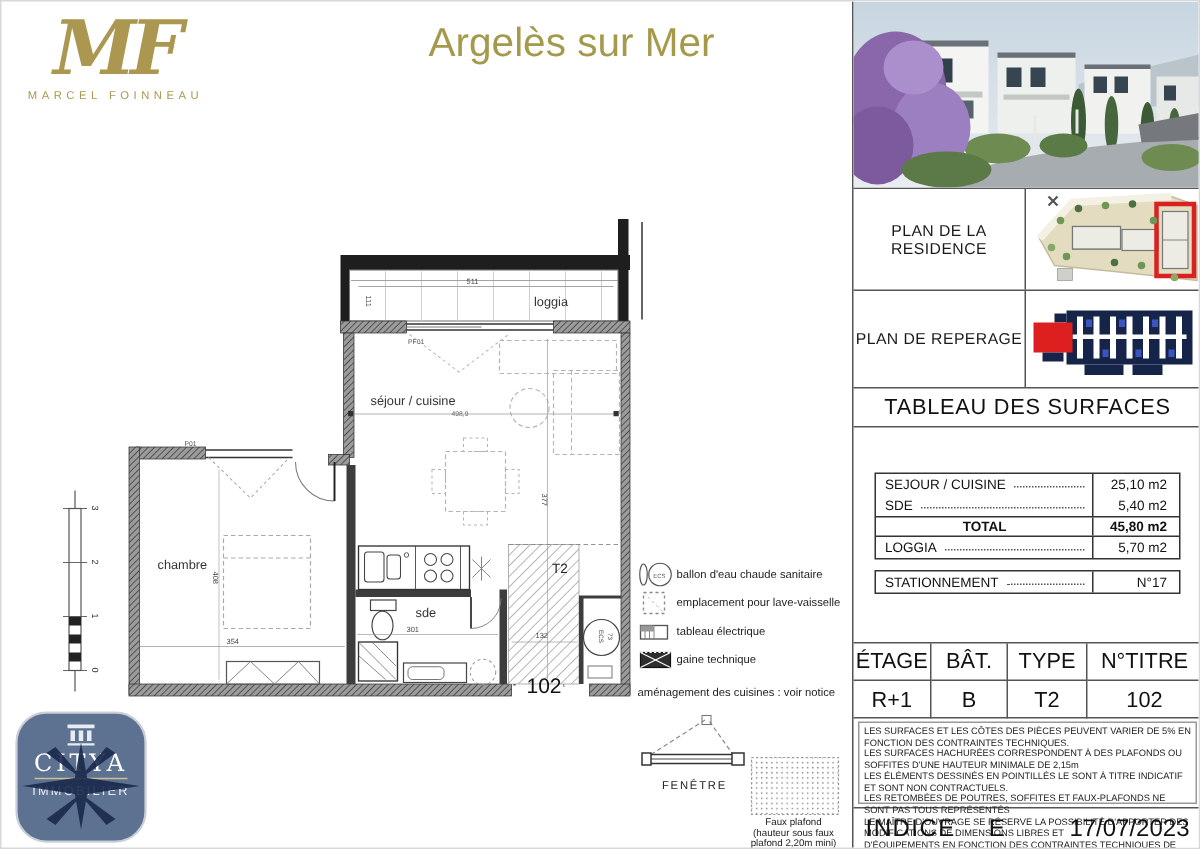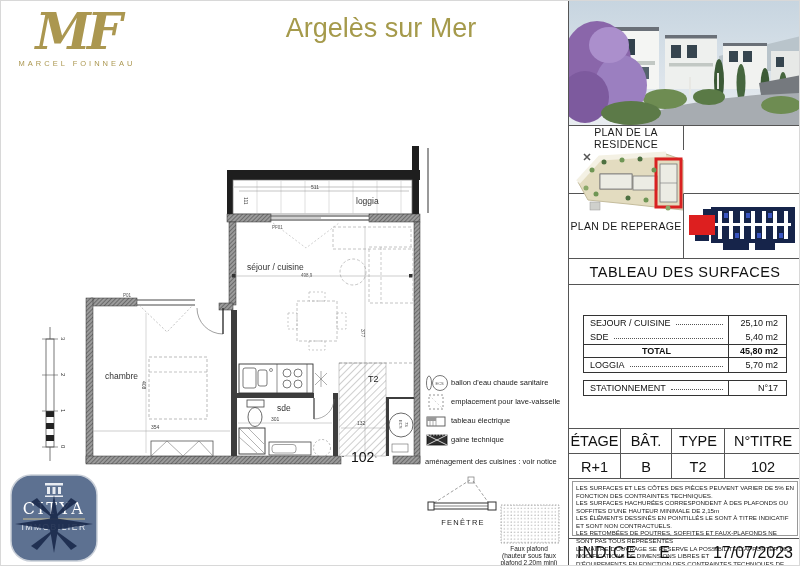--- a/index.html
+++ b/index.html
@@ -28,21 +28,21 @@
   
   .citya{position:absolute;left:6px;top:470px;}
   
   .sidebar{position:absolute;left:567px;top:0;width:233px;height:566px;background:#fff;
            border-left:1px solid #555;}
   .sb-photo{height:125px;border-bottom:1px solid #555;overflow:hidden;}
   .sb-row{display:flex;border-bottom:1px solid #555;}
   .sb-row .lab{width:115px;display:flex;align-items:center;justify-content:center;
         text-align:center;font-size:10.5px;letter-spacing:0.3px;color:#1a1a1a;border-right:1px solid #555;}
   .sb-row .img{width:117px;display:flex;align-items:center;justify-content:center;}
-  .row-res{height:68px;flex-direction:column;}
+  .row-res{height:68px;}
   .row-rep{height:65px;}
   .surfaces{height:170px;border-bottom:1px solid #555;}
   .surf-title{height:26px;display:flex;align-items:center;justify-content:center;
         font-size:14.5px;letter-spacing:0.5px;color:#111;border-bottom:1px solid #555;}
   .surf-box{margin:30px 14px 0 14px;border:1px solid #333;}
   .srow{display:flex;align-items:center;height:14px;font-size:9px;color:#111;padding-left:6px;}
   .srow .dots{flex:1;border-bottom:1px dotted #555;margin:0 5px 3px 5px;height:7px;}
   .srow .sval{width:58px;border-left:1px solid #333;text-align:right;padding-right:8px;
               align-self:stretch;display:flex;align-items:center;justify-content:flex-end;}
   .srow.total{border-top:1px solid #333;border-bottom:1px solid #333;font-weight:bold;}

